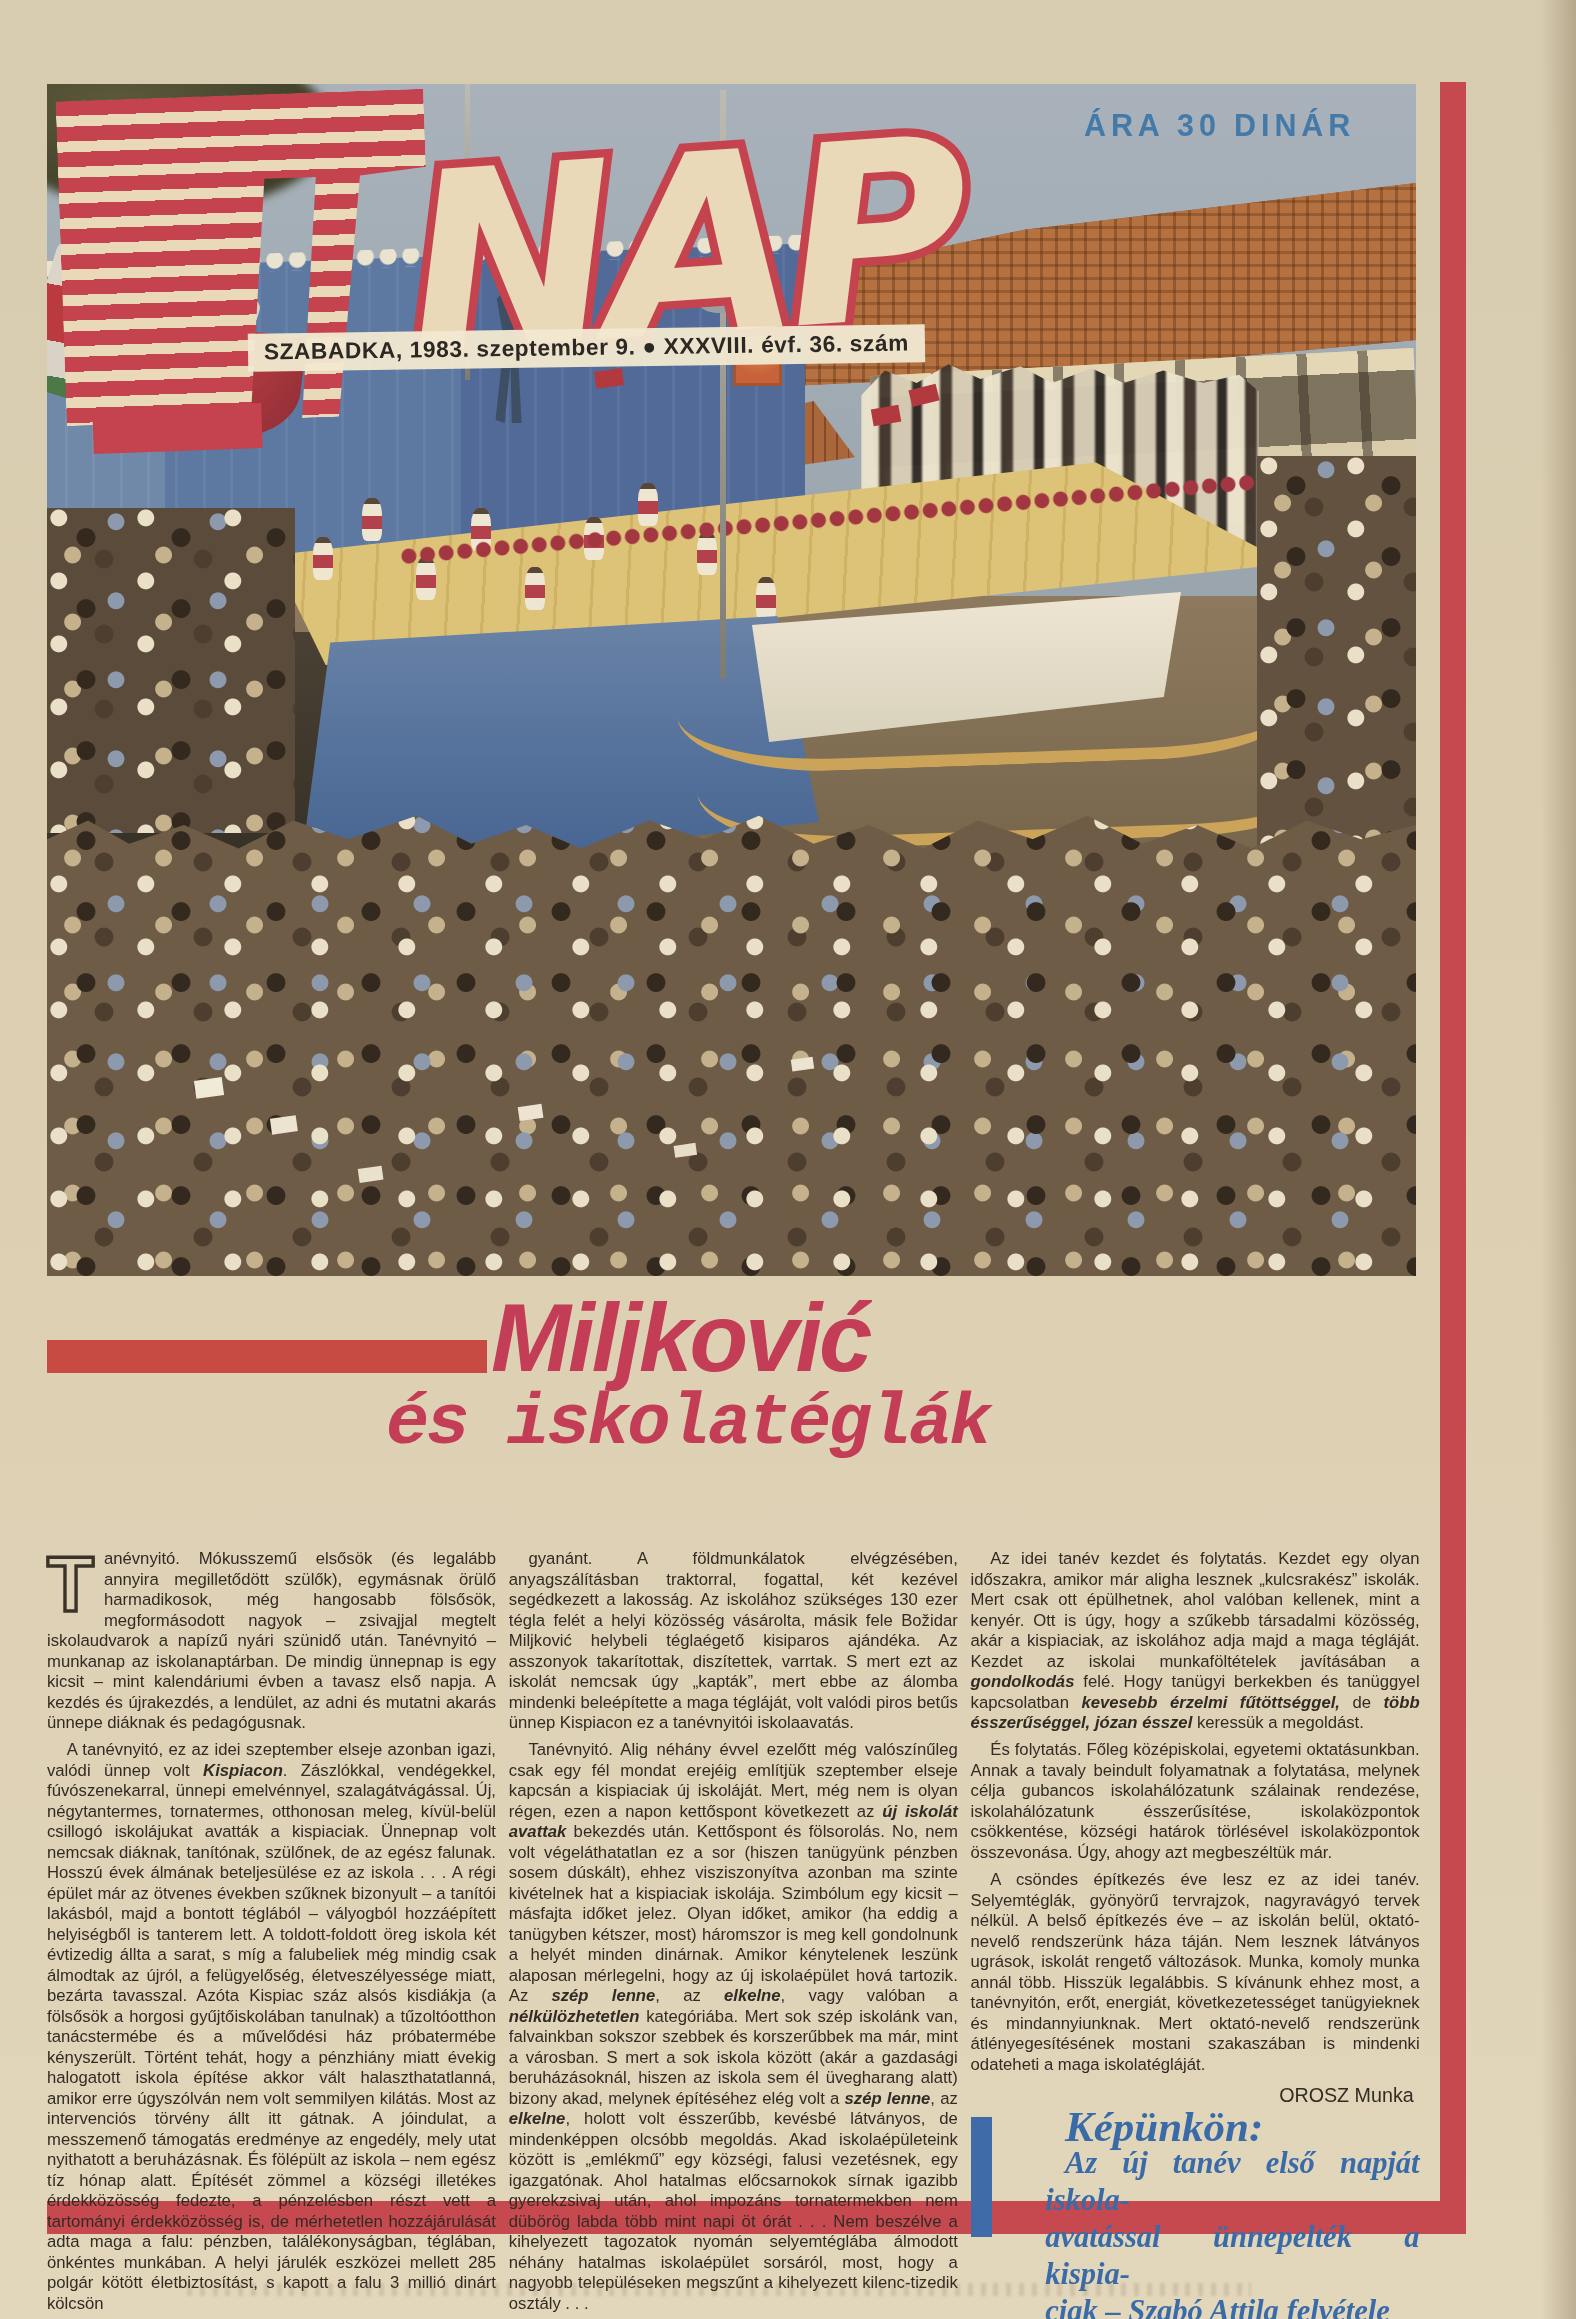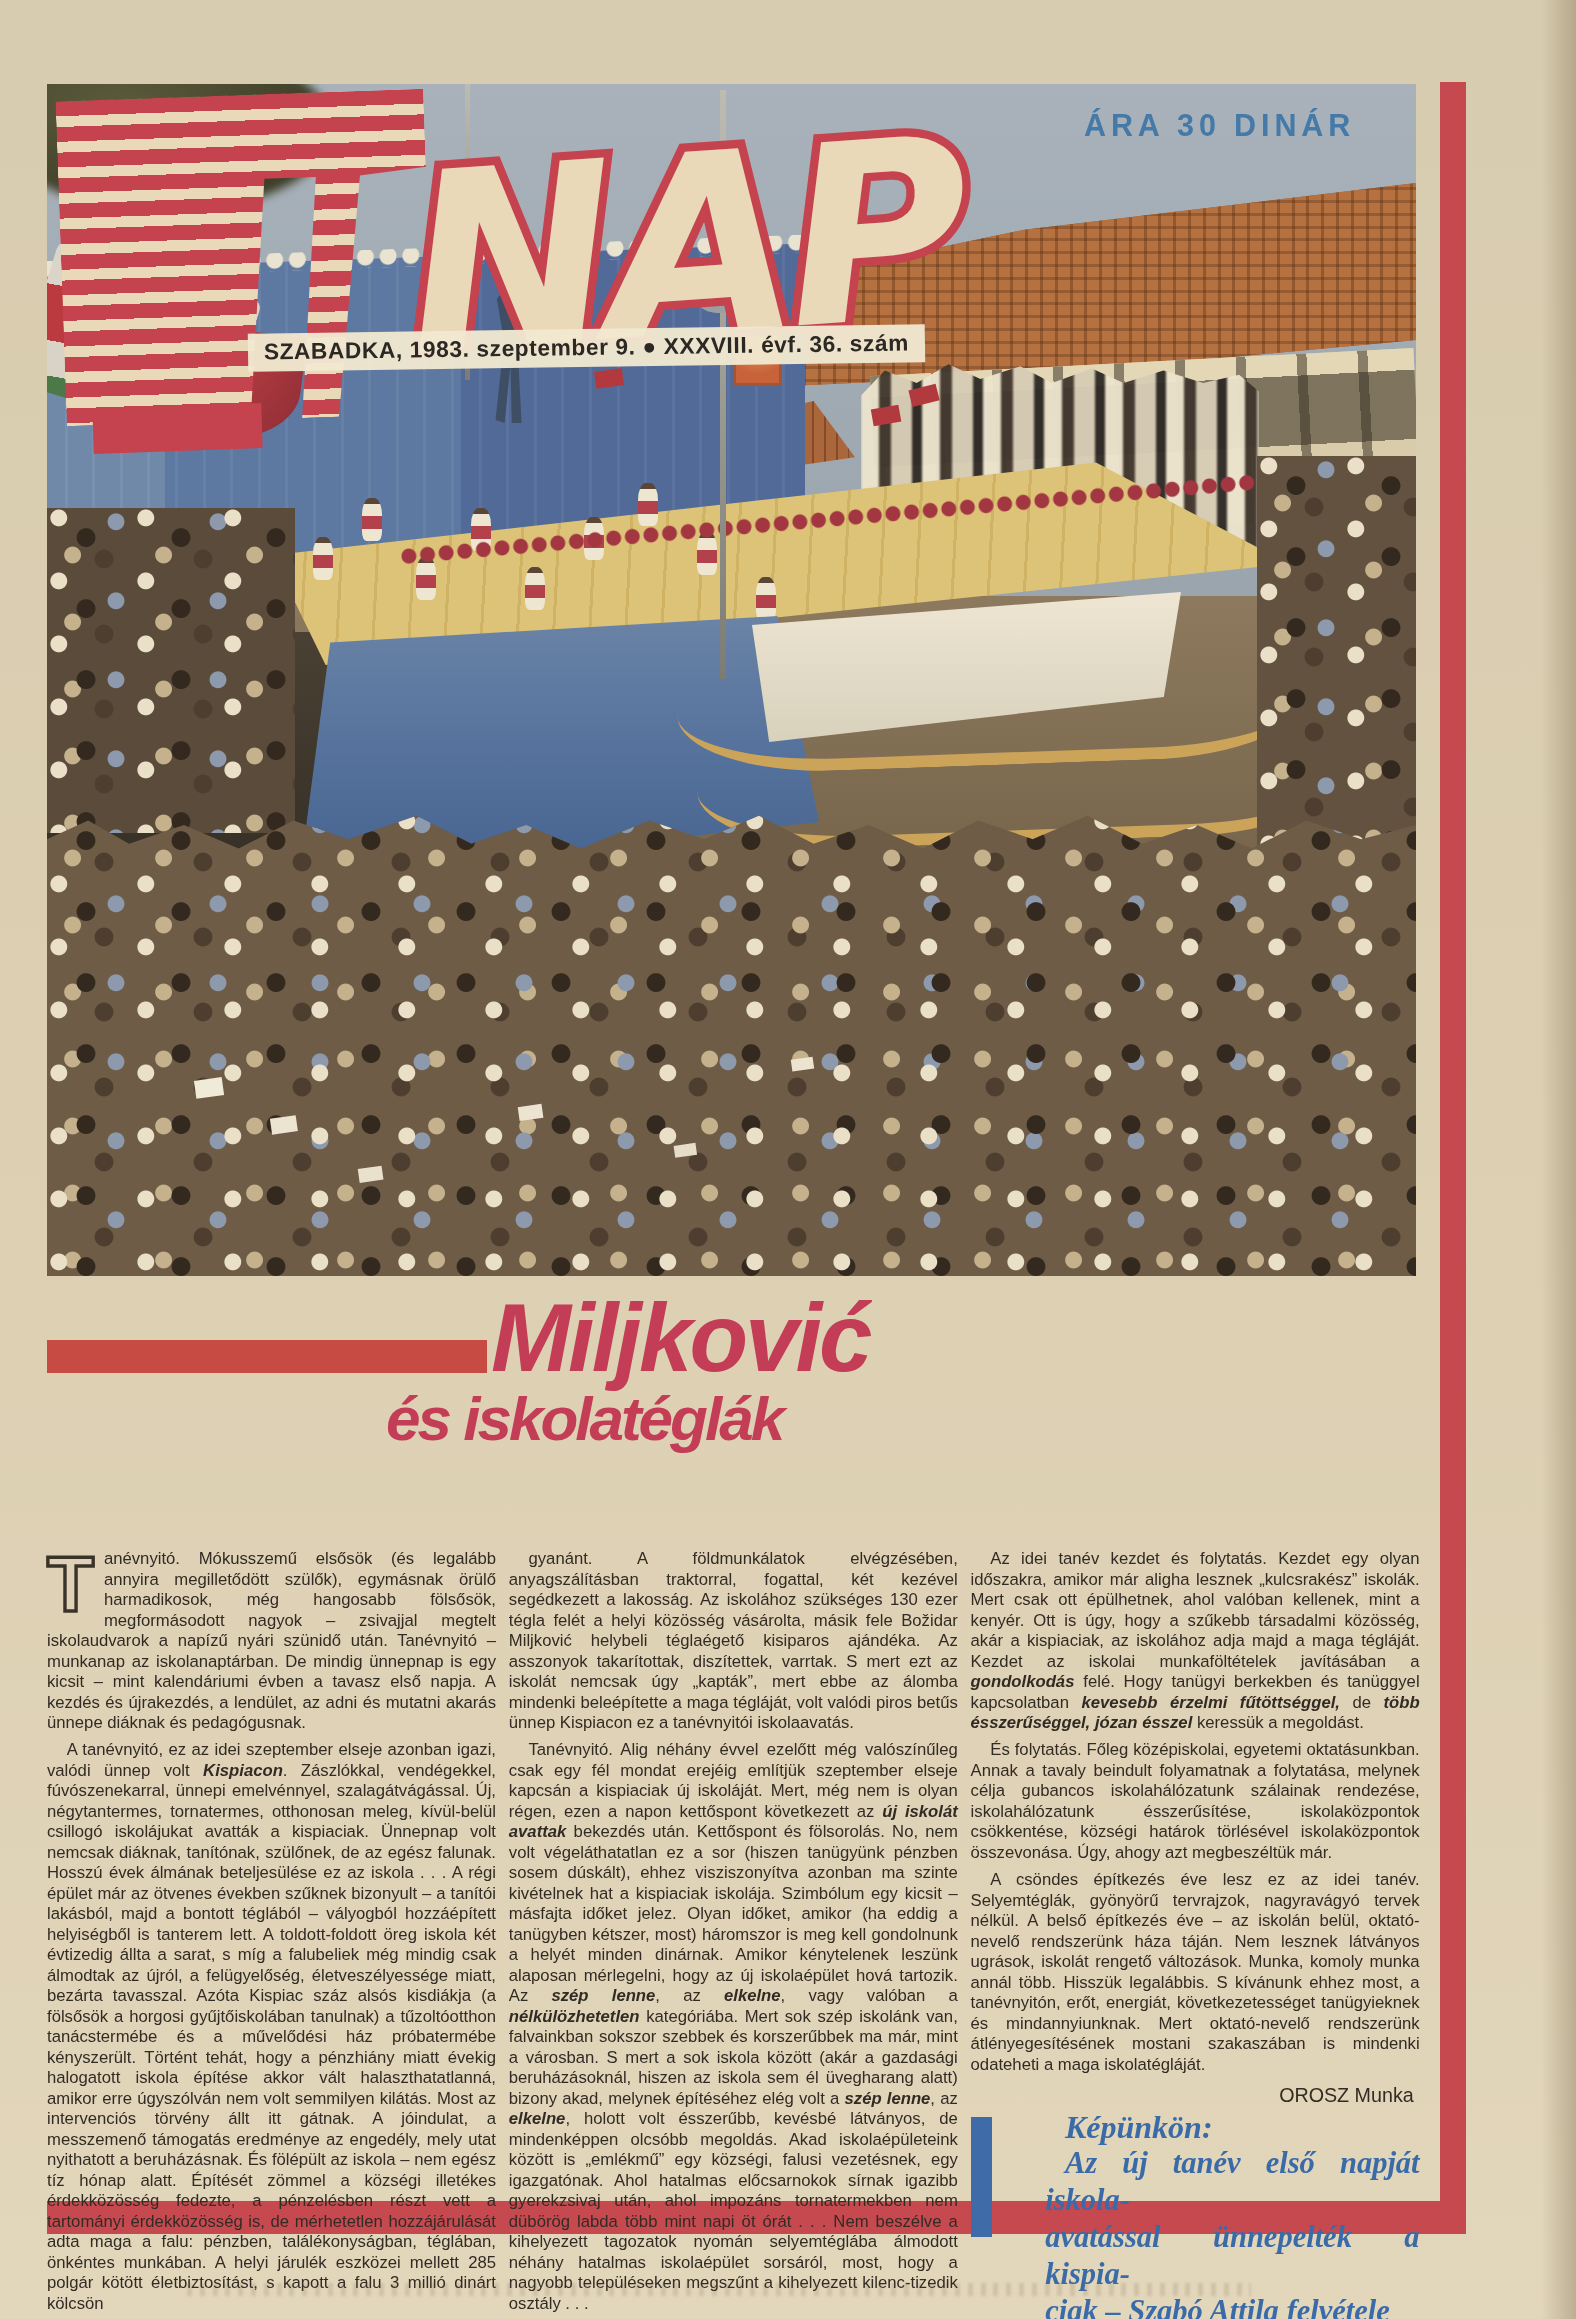--- a/index.html
+++ b/index.html
@@ -97,36 +97,36 @@
   .price{position:absolute;left:1084px;top:108px;font-size:30.5px;font-weight:bold;color:#4579a8;letter-spacing:4.9px;white-space:nowrap;}
 
   
   .frame-right{position:absolute;left:1440px;top:82px;width:25.6px;height:2152px;background:#c6495０;background:#c64950;}
   .frame-bottom{position:absolute;left:47px;top:2201px;width:1393px;height:33px;background:#c64950;}
 
   
   .headline-bar{position:absolute;left:47px;top:1340px;width:440px;height:32.5px;background:#c74b43;}
   .headline{position:absolute;color:#c23d55;font-weight:bold;font-style:italic;white-space:nowrap;letter-spacing:-3px;}
   .headline.l1{left:491px;top:1283px;font-size:96px;}
-  .headline.l2{left:386px;top:1383px;font-size:62px;}
+  .headline.l2{left:386px;top:1383px;font-size:72px;font-family:Liberation Mono, monospace;}
 
   
   .columns{position:absolute;left:47px;top:1549px;width:1373px;display:flex;gap:12.8px;}
   .col{width:449px;font-size:16.7px;line-height:20.5px;text-align:justify;color:#322b24;}
   .col p{margin:0 0 6.9px;text-indent:19.7px;}
   .col p.has-drop{text-indent:0;}
   .col strong{font-weight:bold;font-style:italic;}
   .dropcap{float:left;font-size:77px;line-height:61px;font-weight:bold;color:rgba(0,0,0,0);
         -webkit-text-stroke:3.4px #3a332a;margin:4.9px 9.9px 0 0;}
   @supports not (-webkit-text-stroke:1px #000){.dropcap{color:#3a332a;}}
   .byline{text-align:right;font-size:19.7px;margin:9.9px 5.9px 11.8px 0;color:#332c24;}
   .caption-box{display:flex;margin-top:9.9px;}
   .caption-bar{width:21.7px;height:120px;background:#3f6ca8;margin-right:53px;flex:none;}
   .caption-content{flex:1;color:#3a6ba9;font-family:"Liberation Serif",serif;font-style:italic;}
-  .caption-heading{font-size:32px;font-weight:bold;margin:0 0 9.9px;}
+  .caption-heading{font-size:43px;font-weight:bold;margin:0 0 9.9px;}
   .caption-text{font-size:30.5px;line-height:37px;font-weight:bold;}
 
   .bleed{position:absolute;left:187px;top:2283px;width:1064px;height:12.8px;opacity:.5;filter:blur(1px);
         background:repeating-linear-gradient(90deg,rgba(110,85,55,.30) 0 4.9px,rgba(0,0,0,0) 4.9px 12.8px);}
 </style>
 </head>
 <body>
 
 <div class="page">
 

